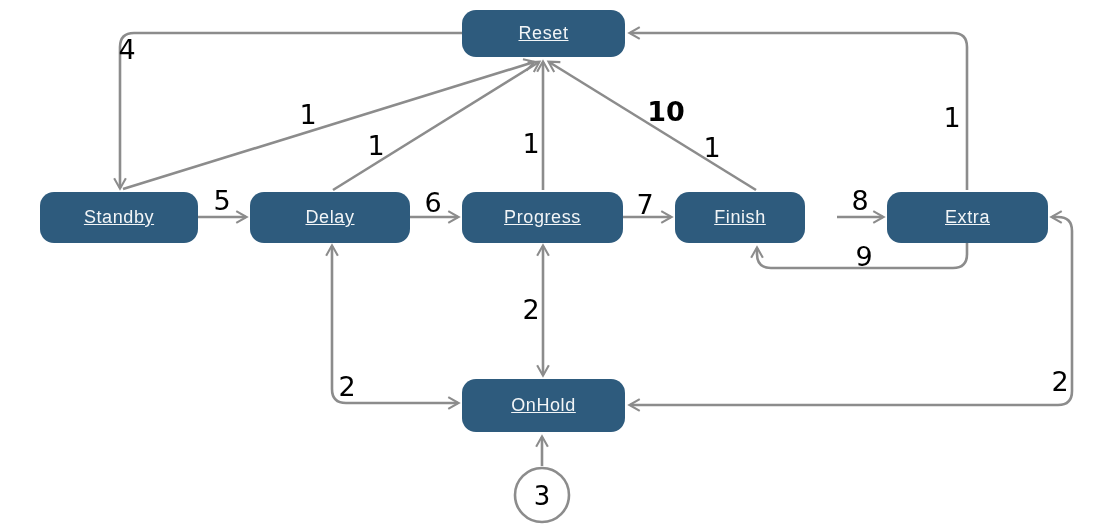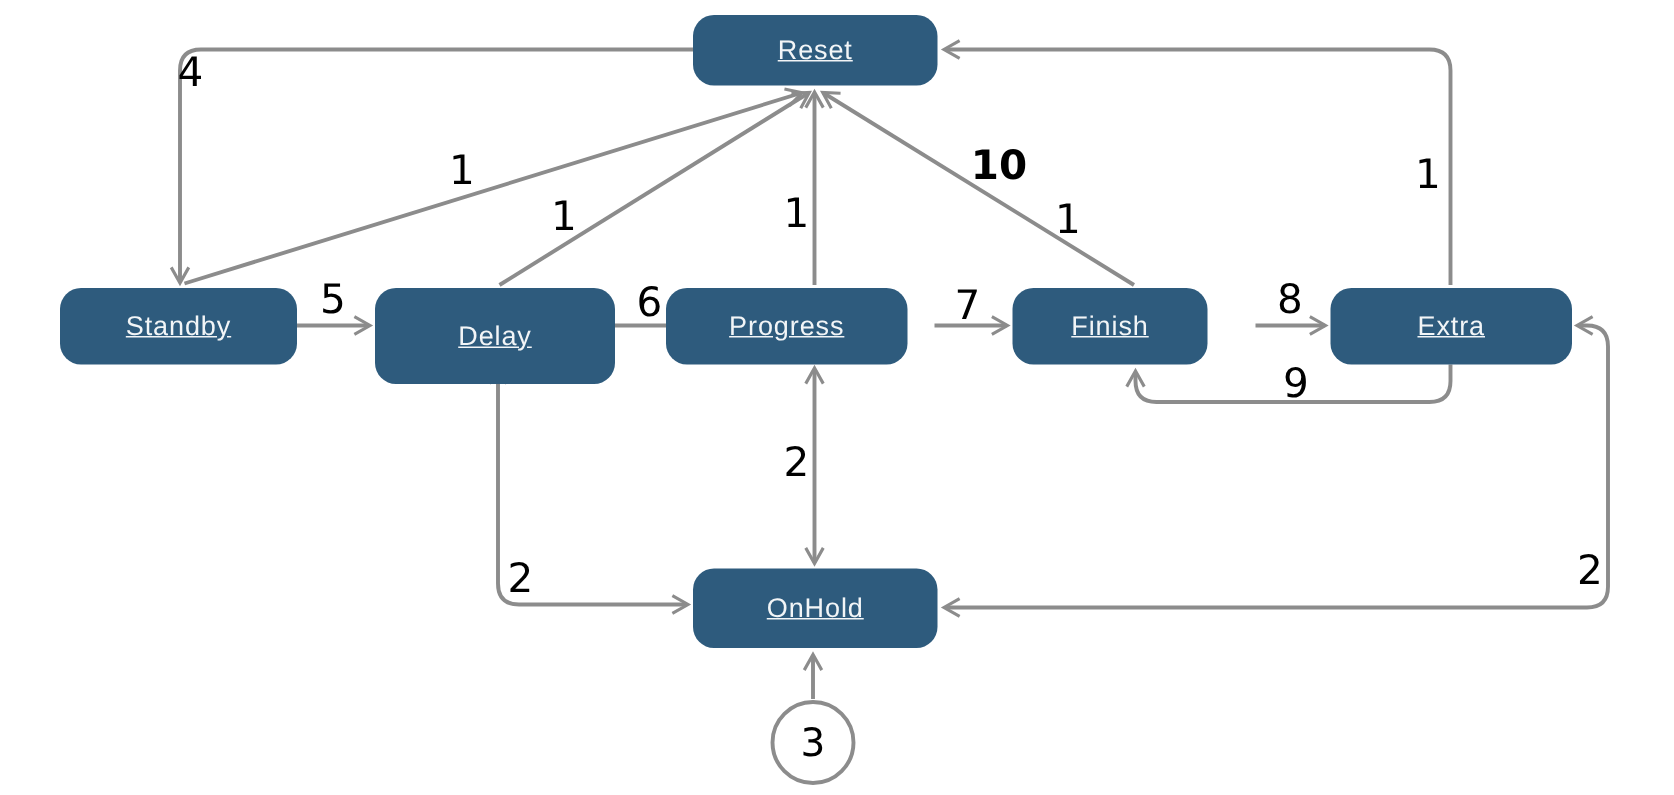--- a/index.html
+++ b/index.html
@@ -98,22 +98,22 @@
 
     <path class="edge" d="M630,405 H1058 Q1072,405 1072,391 V231 Q1072,217 1058,217 H1052" marker-start="url(#arrow)" marker-end="url(#arrow)"></path>
 
     <path class="edge" d="M542,466 V437" marker-end="url(#arrow)"></path>
 
     <circle class="start-circle" cx="542" cy="495" r="27"></circle>
   </svg>
 
   <div class="node" style="left:462px;top:10px;width:163px;height:47px;">Reset</div>
   <div class="node" style="left:40px;top:192px;width:158px;height:51px;">Standby</div>
-  <div class="node" style="left:250px;top:192px;width:160px;height:64px;">Delay</div>
-  <div class="node" style="left:444px;top:192px;width:161px;height:51px;">Progress</div>
+  <div class="node" style="left:250px;top:192px;width:160px;height:51px;">Delay</div>
+  <div class="node" style="left:462px;top:192px;width:161px;height:51px;">Progress</div>
   <div class="node" style="left:675px;top:192px;width:130px;height:51px;">Finish</div>
   <div class="node" style="left:462px;top:379px;width:163px;height:53px;">OnHold</div>
   <div class="node" style="left:887px;top:192px;width:161px;height:51px;">Extra</div>
 
   <div class="elabel" style="left:127px;top:49px;">4</div>
   <div class="elabel" style="left:308px;top:114px;">1</div>
   <div class="elabel" style="left:376px;top:145px;">1</div>
   <div class="elabel" style="left:531px;top:143px;">1</div>
   <div class="elabel" style="left:666px;top:111px;font-weight:bold;">10</div>
   <div class="elabel" style="left:712px;top:147px;">1</div>

